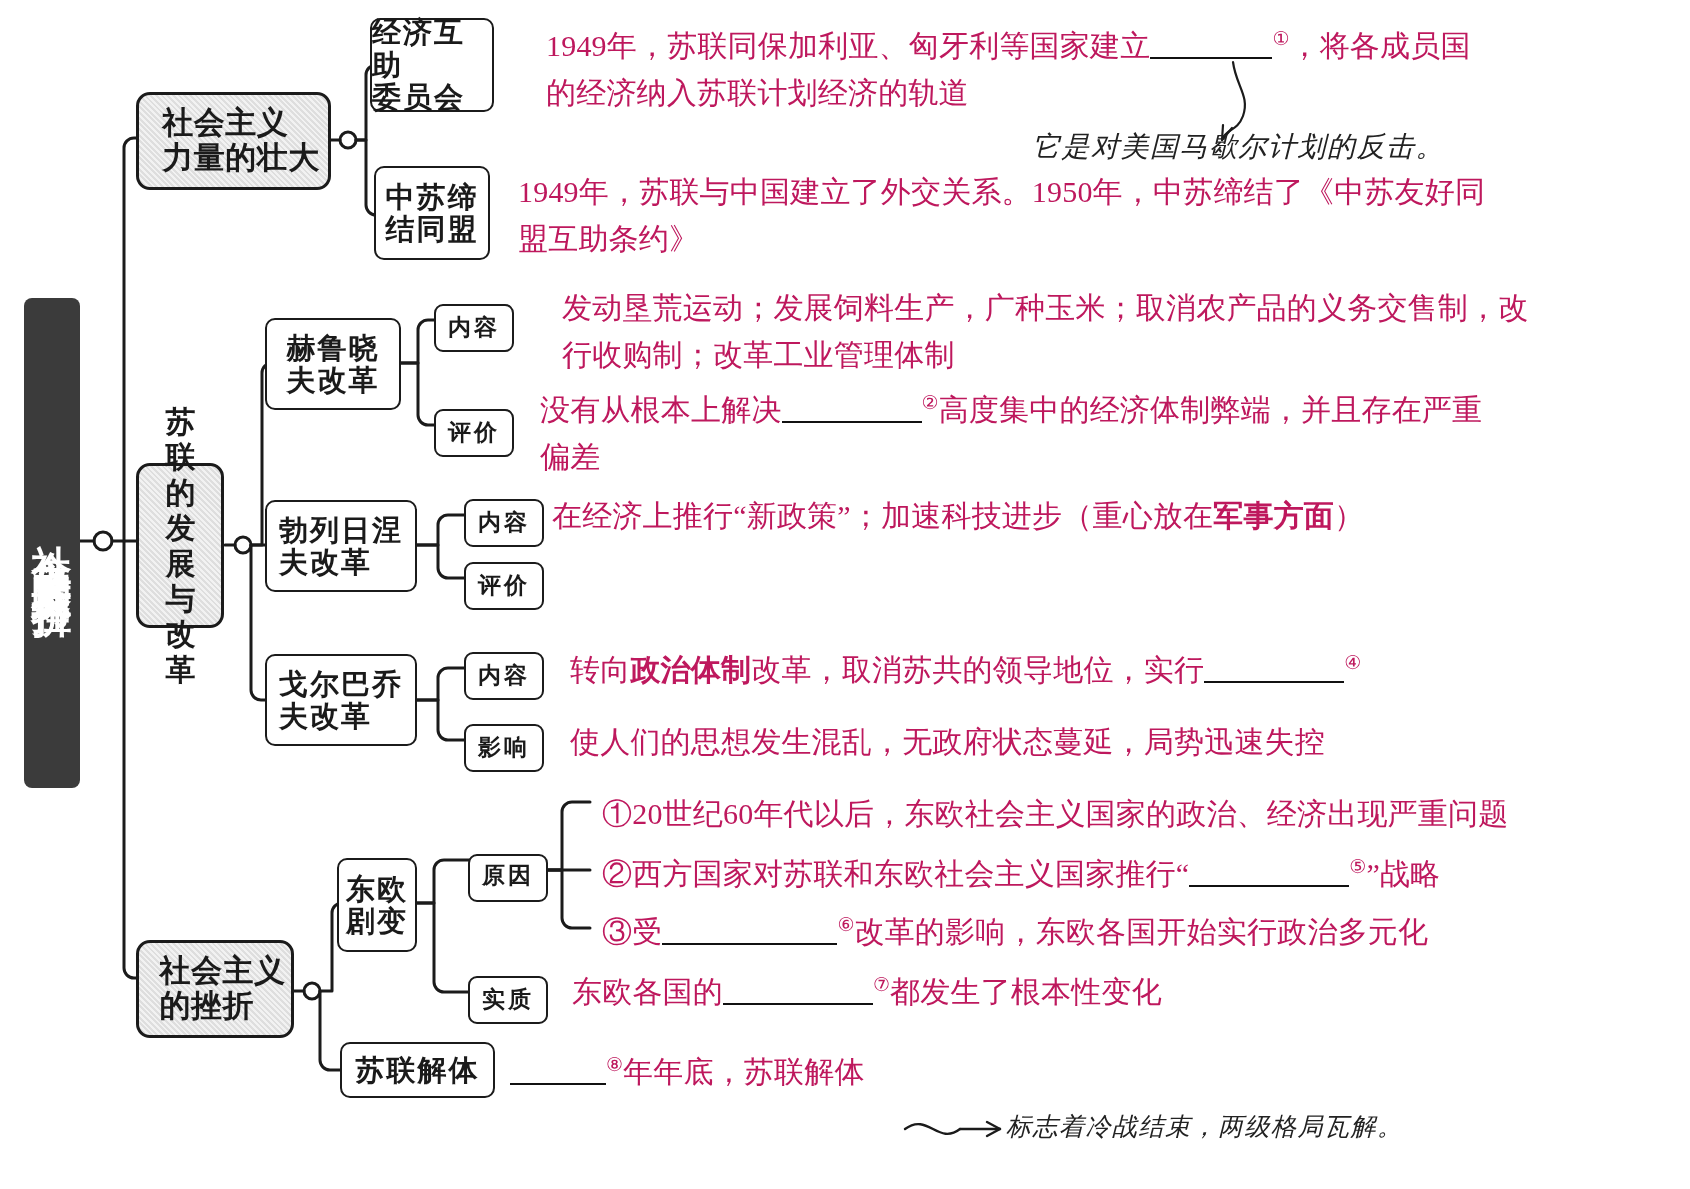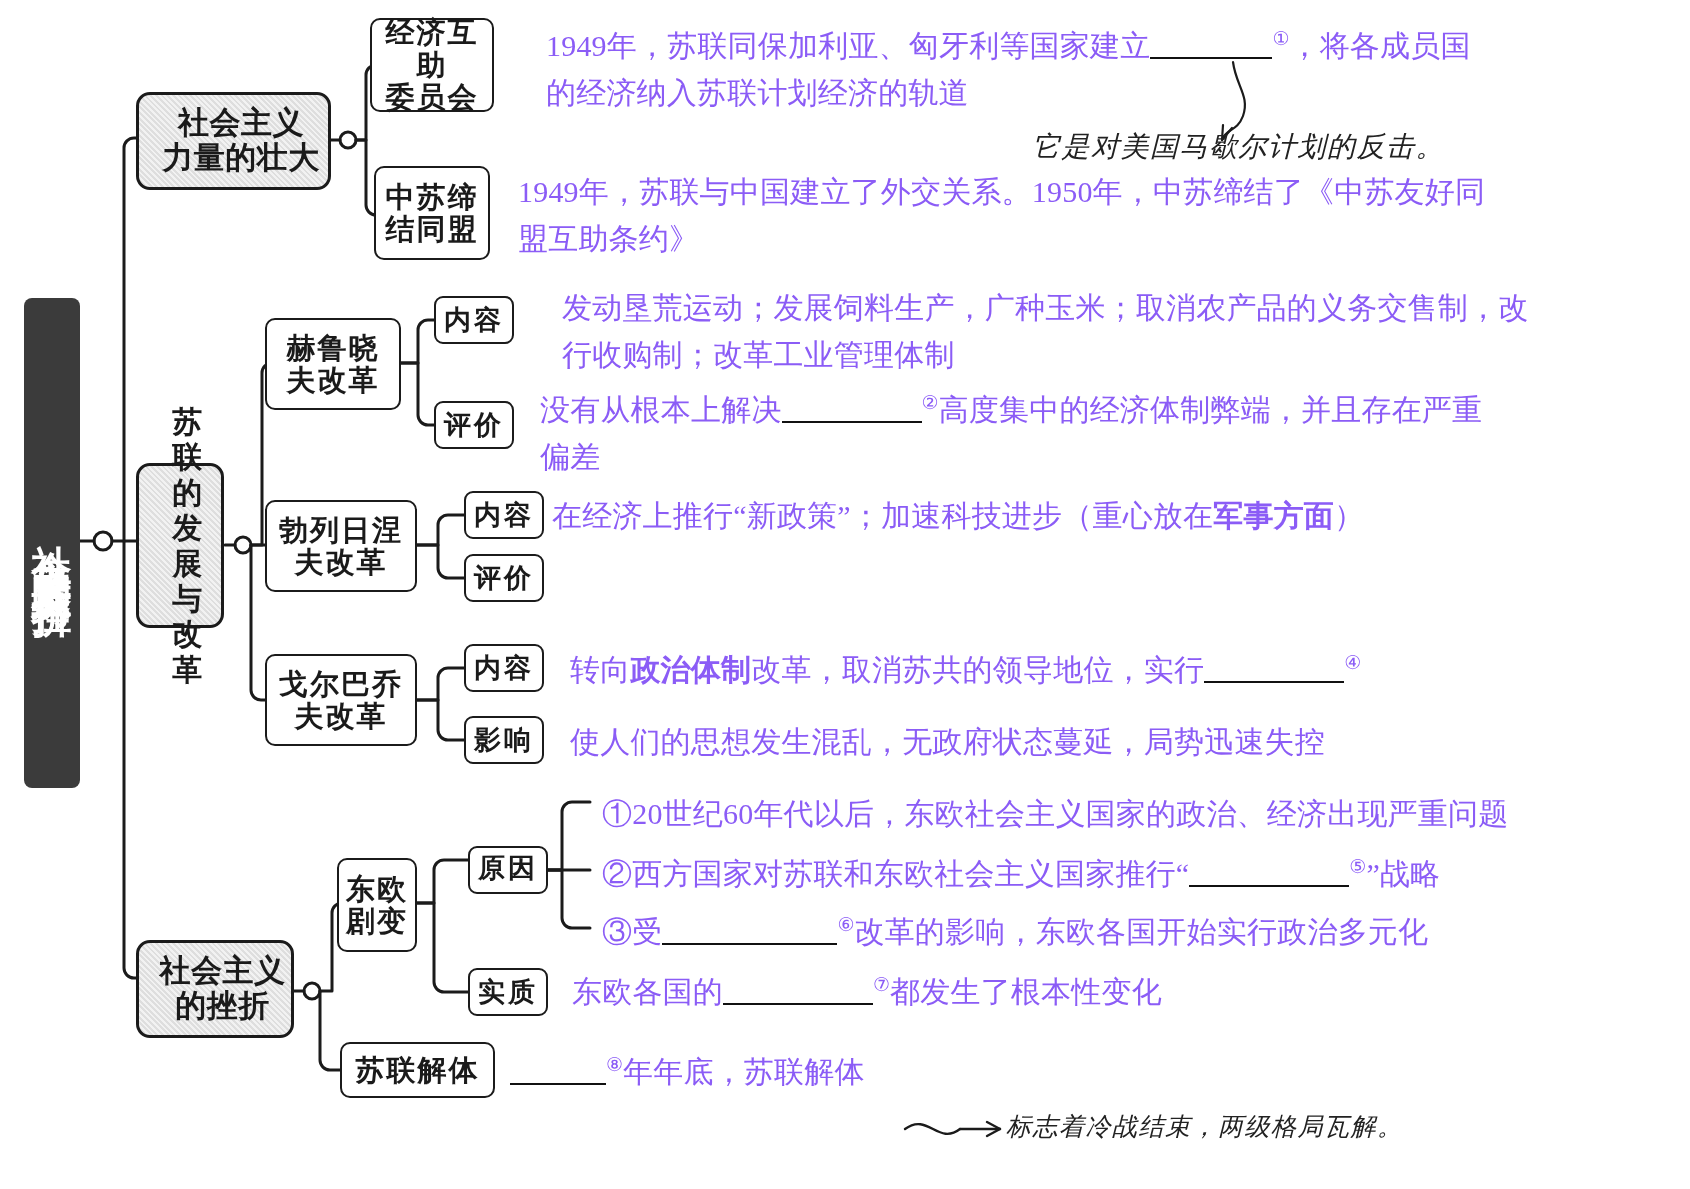--- a/index.html
+++ b/index.html
@@ -17,21 +17,20 @@
   #wires{position:absolute;left:0;top:0;width:1690px;height:1189px;pointer-events:none;}
 
   
   .node{
     position:absolute;
     box-sizing:border-box;
     border:2.5px solid #1b1b1b;
     border-radius:14px;
     background:#fff;
     display:flex;align-items:center;justify-content:center;
-    text-align:center;
     font-family:"Liberation Sans","DejaVu Sans",sans-serif;
     font-weight:700;
     line-height:1.12;
     letter-spacing:0.5px;
     white-space:pre-line;
     z-index:3;
   }
   .node.shaded{
     background:
       repeating-linear-gradient(45deg,#dedede 0 2px,#f2f2f2 2px 4px);
@@ -52,31 +51,32 @@
   }
   .node.sub{
     border-radius:10px;
     border-width:2.5px;
     font-size:29px;
     letter-spacing:2px;
   }
   .node.leafbox{
     border-radius:9px;
     border-width:2.5px;
-    font-size:27px;
+    font-size:23px;
     letter-spacing:3px;
+    margin-top:8px;
   }
 
   
   .txt{
     position:absolute;
     font-family:"Liberation Serif","DejaVu Serif",serif;
     font-size:30px;
     line-height:47px;
-    color:#8b5cf6;
+    color:#be185d;
     letter-spacing:0.2px;
     z-index:2;
   }
   .txt b{font-weight:700;}
   .blank{
     display:inline-block;
     border-bottom:2.5px solid #111;
     vertical-align:-3px;
   }
   .sup{

